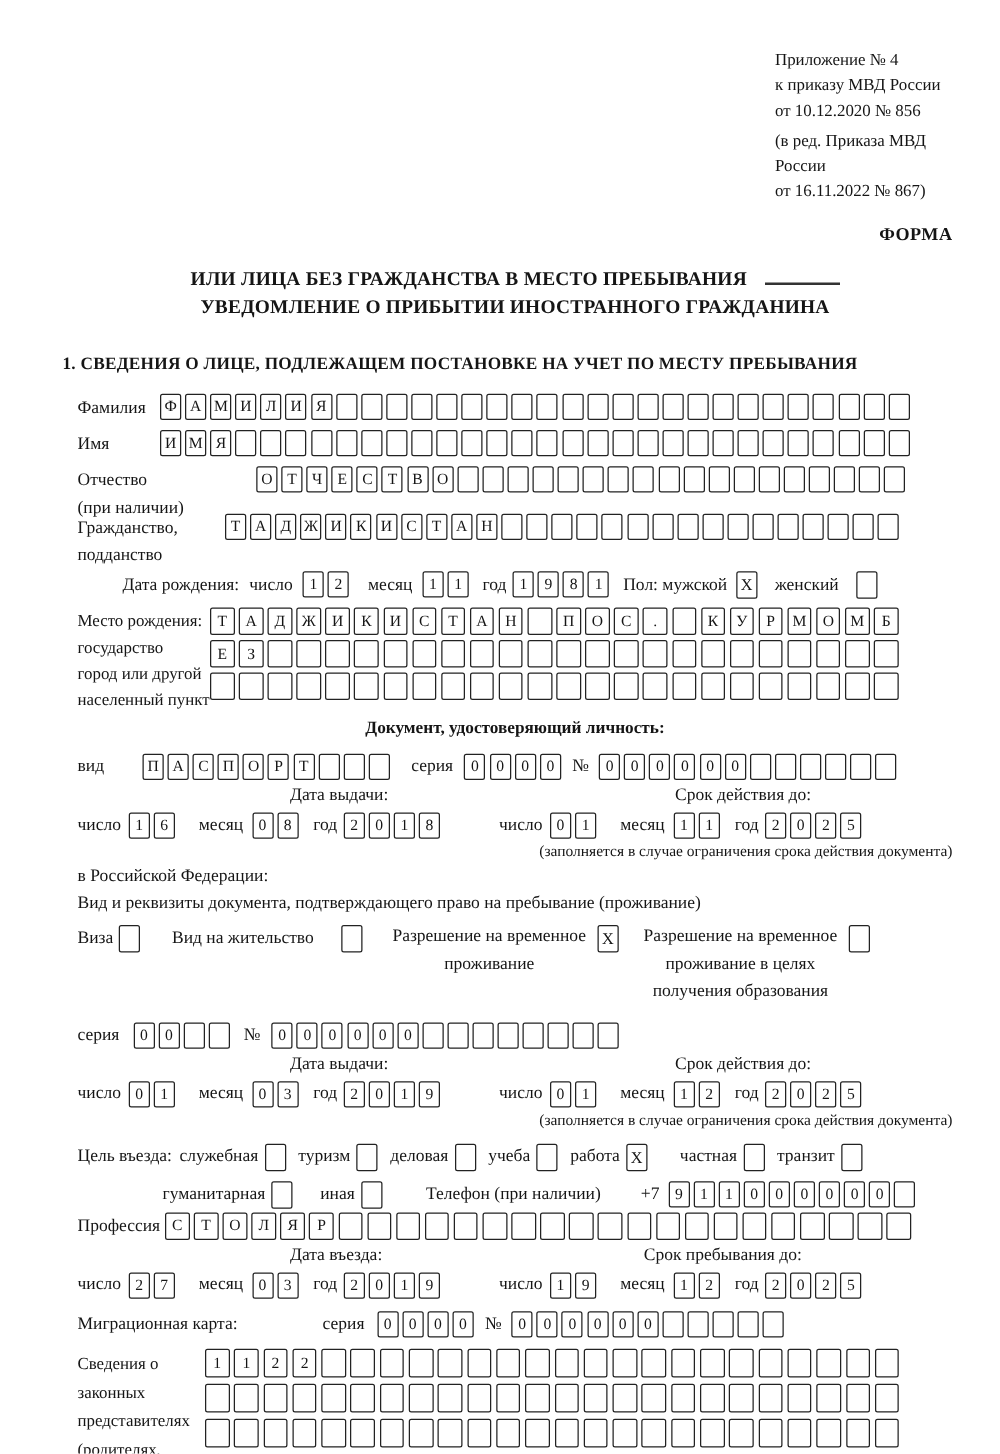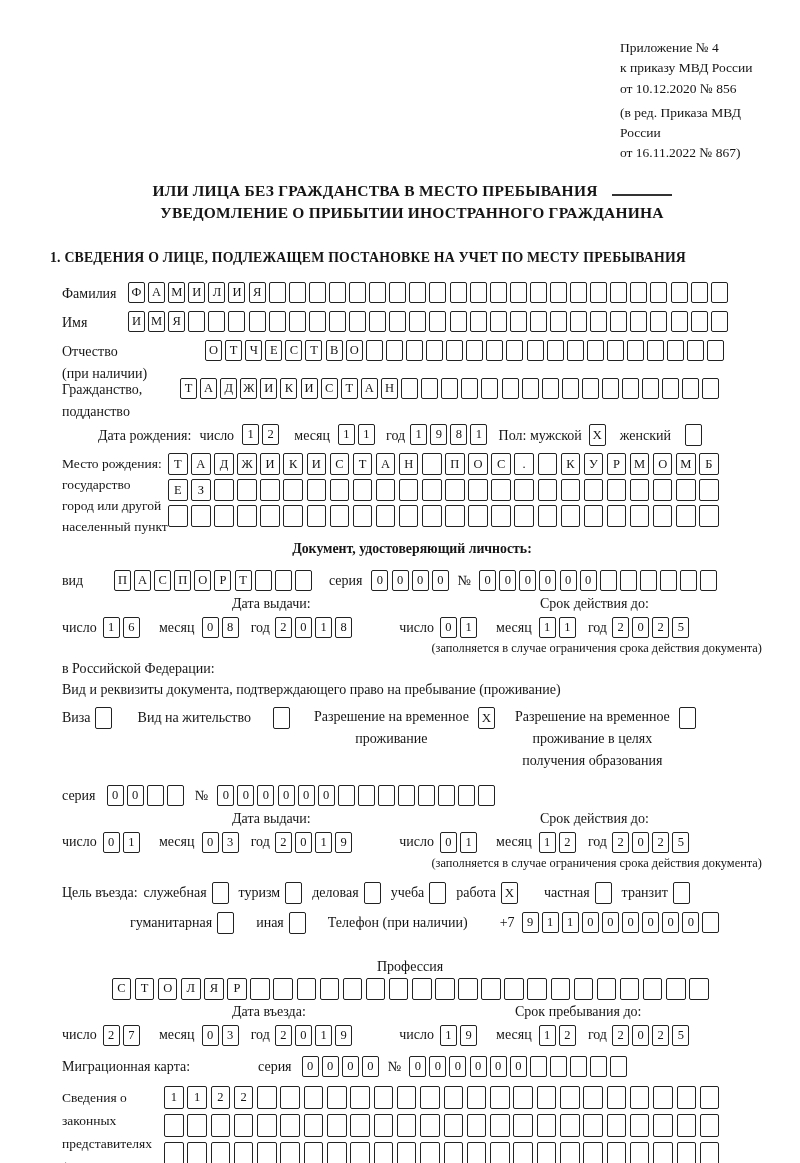--- a/index.html
+++ b/index.html
@@ -58,20 +58,21 @@
 
     <div class="annex">
       <div>Приложение № 4</div>
       <div>к приказу МВД России</div>
       <div>от 10.12.2020 № 856</div>
       <div class="gap"></div>
       <div>(в ред. Приказа МВД России</div>
       <div>от 16.11.2022 № 867)</div>
     </div>
 
+    <div class="forma">ФОРМА</div>
 
     <div class="title">
       <div>
         <span>ИЛИ ЛИЦА БЕЗ ГРАЖДАНСТВА В МЕСТО ПРЕБЫВАНИЯ</span><span class="blank-line"></span>
       </div>
       <div>УВЕДОМЛЕНИЕ О ПРИБЫТИИ ИНОСТРАННОГО ГРАЖДАНИНА</div>
     </div>
 
     <div class="section1">1. СВЕДЕНИЯ О ЛИЦЕ, ПОДЛЕЖАЩЕМ ПОСТАНОВКЕ НА УЧЕТ ПО МЕСТУ ПРЕБЫВАНИЯ</div>
 
@@ -536,37 +537,37 @@
       <span class="cb"></span>
       <span class="lbl" style="margin-left:10px;">транзит</span>
       <span class="cb"></span>
     </div>
 
     <div class="purpose-row" style="margin-top:6px;">
       <span class="lbl" style="margin-left:68px;">гуманитарная</span>
       <span class="cb"></span>
       <span class="lbl" style="margin-left:22px;">иная</span>
       <span class="cb"></span>
-      <span class="lbl" style="margin-left:22px;">Телефон (при наличии)</span>
+      <span class="lbl" style="margin-left:35px;">Телефон (при наличии)</span>
       <span class="lbl" style="margin-left:32px;margin-right:7px;">+7</span>
       <div class="cells">
           <span class="cell">9</span>
           <span class="cell">1</span>
           <span class="cell">1</span>
           <span class="cell">0</span>
           <span class="cell">0</span>
           <span class="cell">0</span>
           <span class="cell">0</span>
           <span class="cell">0</span>
           <span class="cell">0</span>
           <span class="cell"></span>
         </div>
     </div>
 
-    <div class="frow" style="margin-top:20px;align-items:center;flex-direction:column;">
+    <div class="frow" style="margin-top:2px;align-items:flex-start;">
       <span class="lbl" style="width:70px;">Профессия</span>
       <div class="cells wide">
           <span class="cell">С</span>
           <span class="cell">Т</span>
           <span class="cell">О</span>
           <span class="cell">Л</span>
           <span class="cell">Я</span>
           <span class="cell">Р</span>
           <span class="cell"></span>
           <span class="cell"></span>

